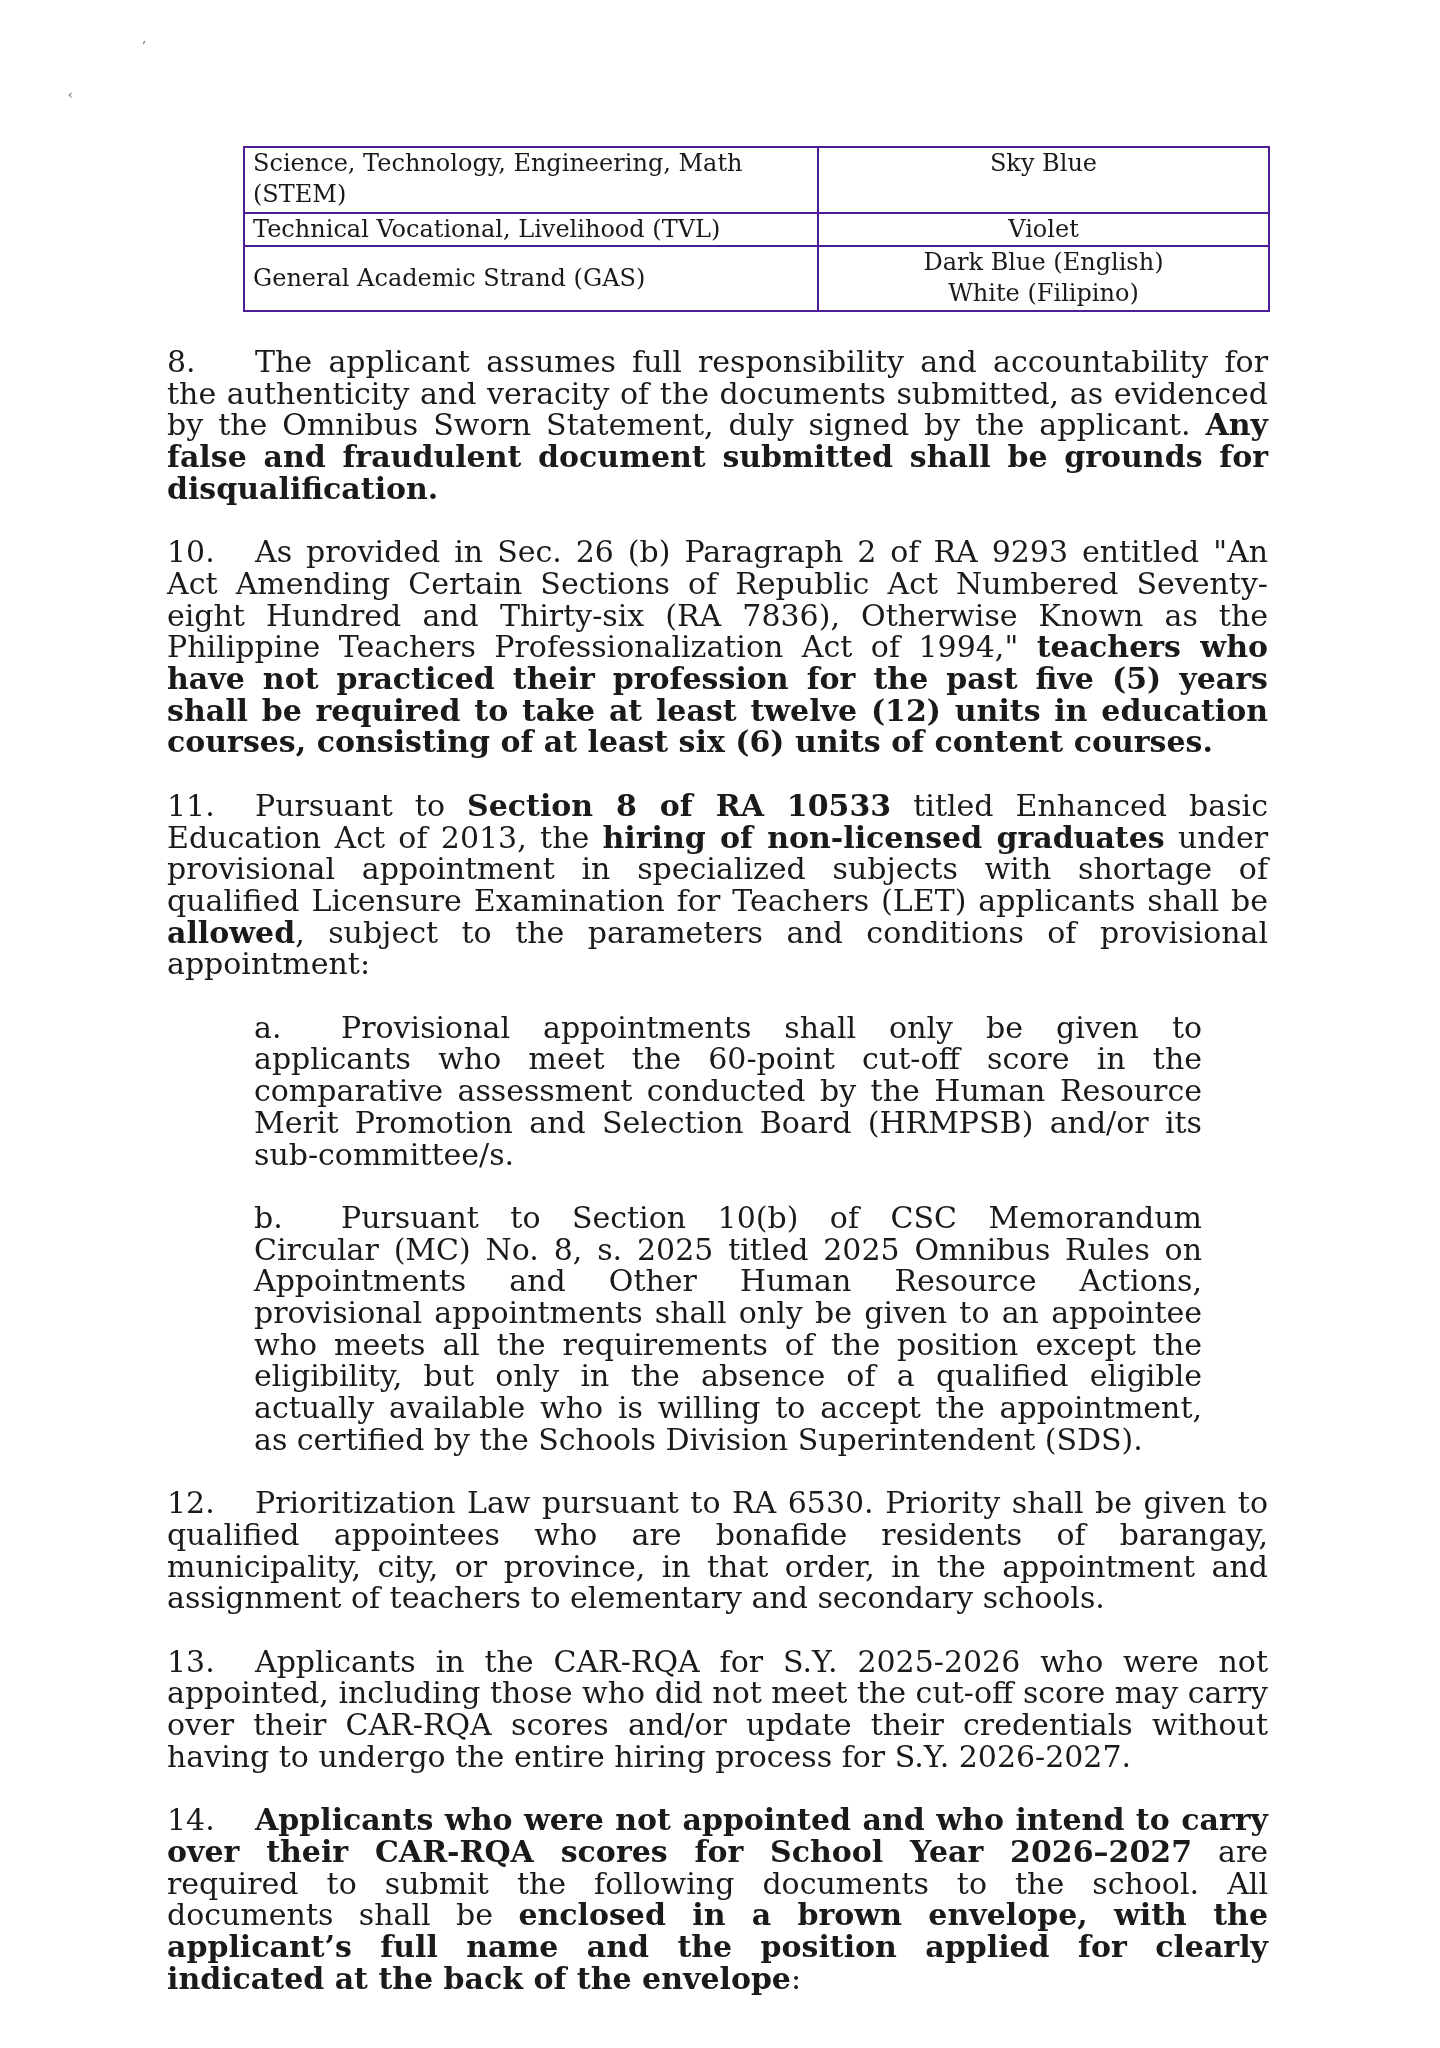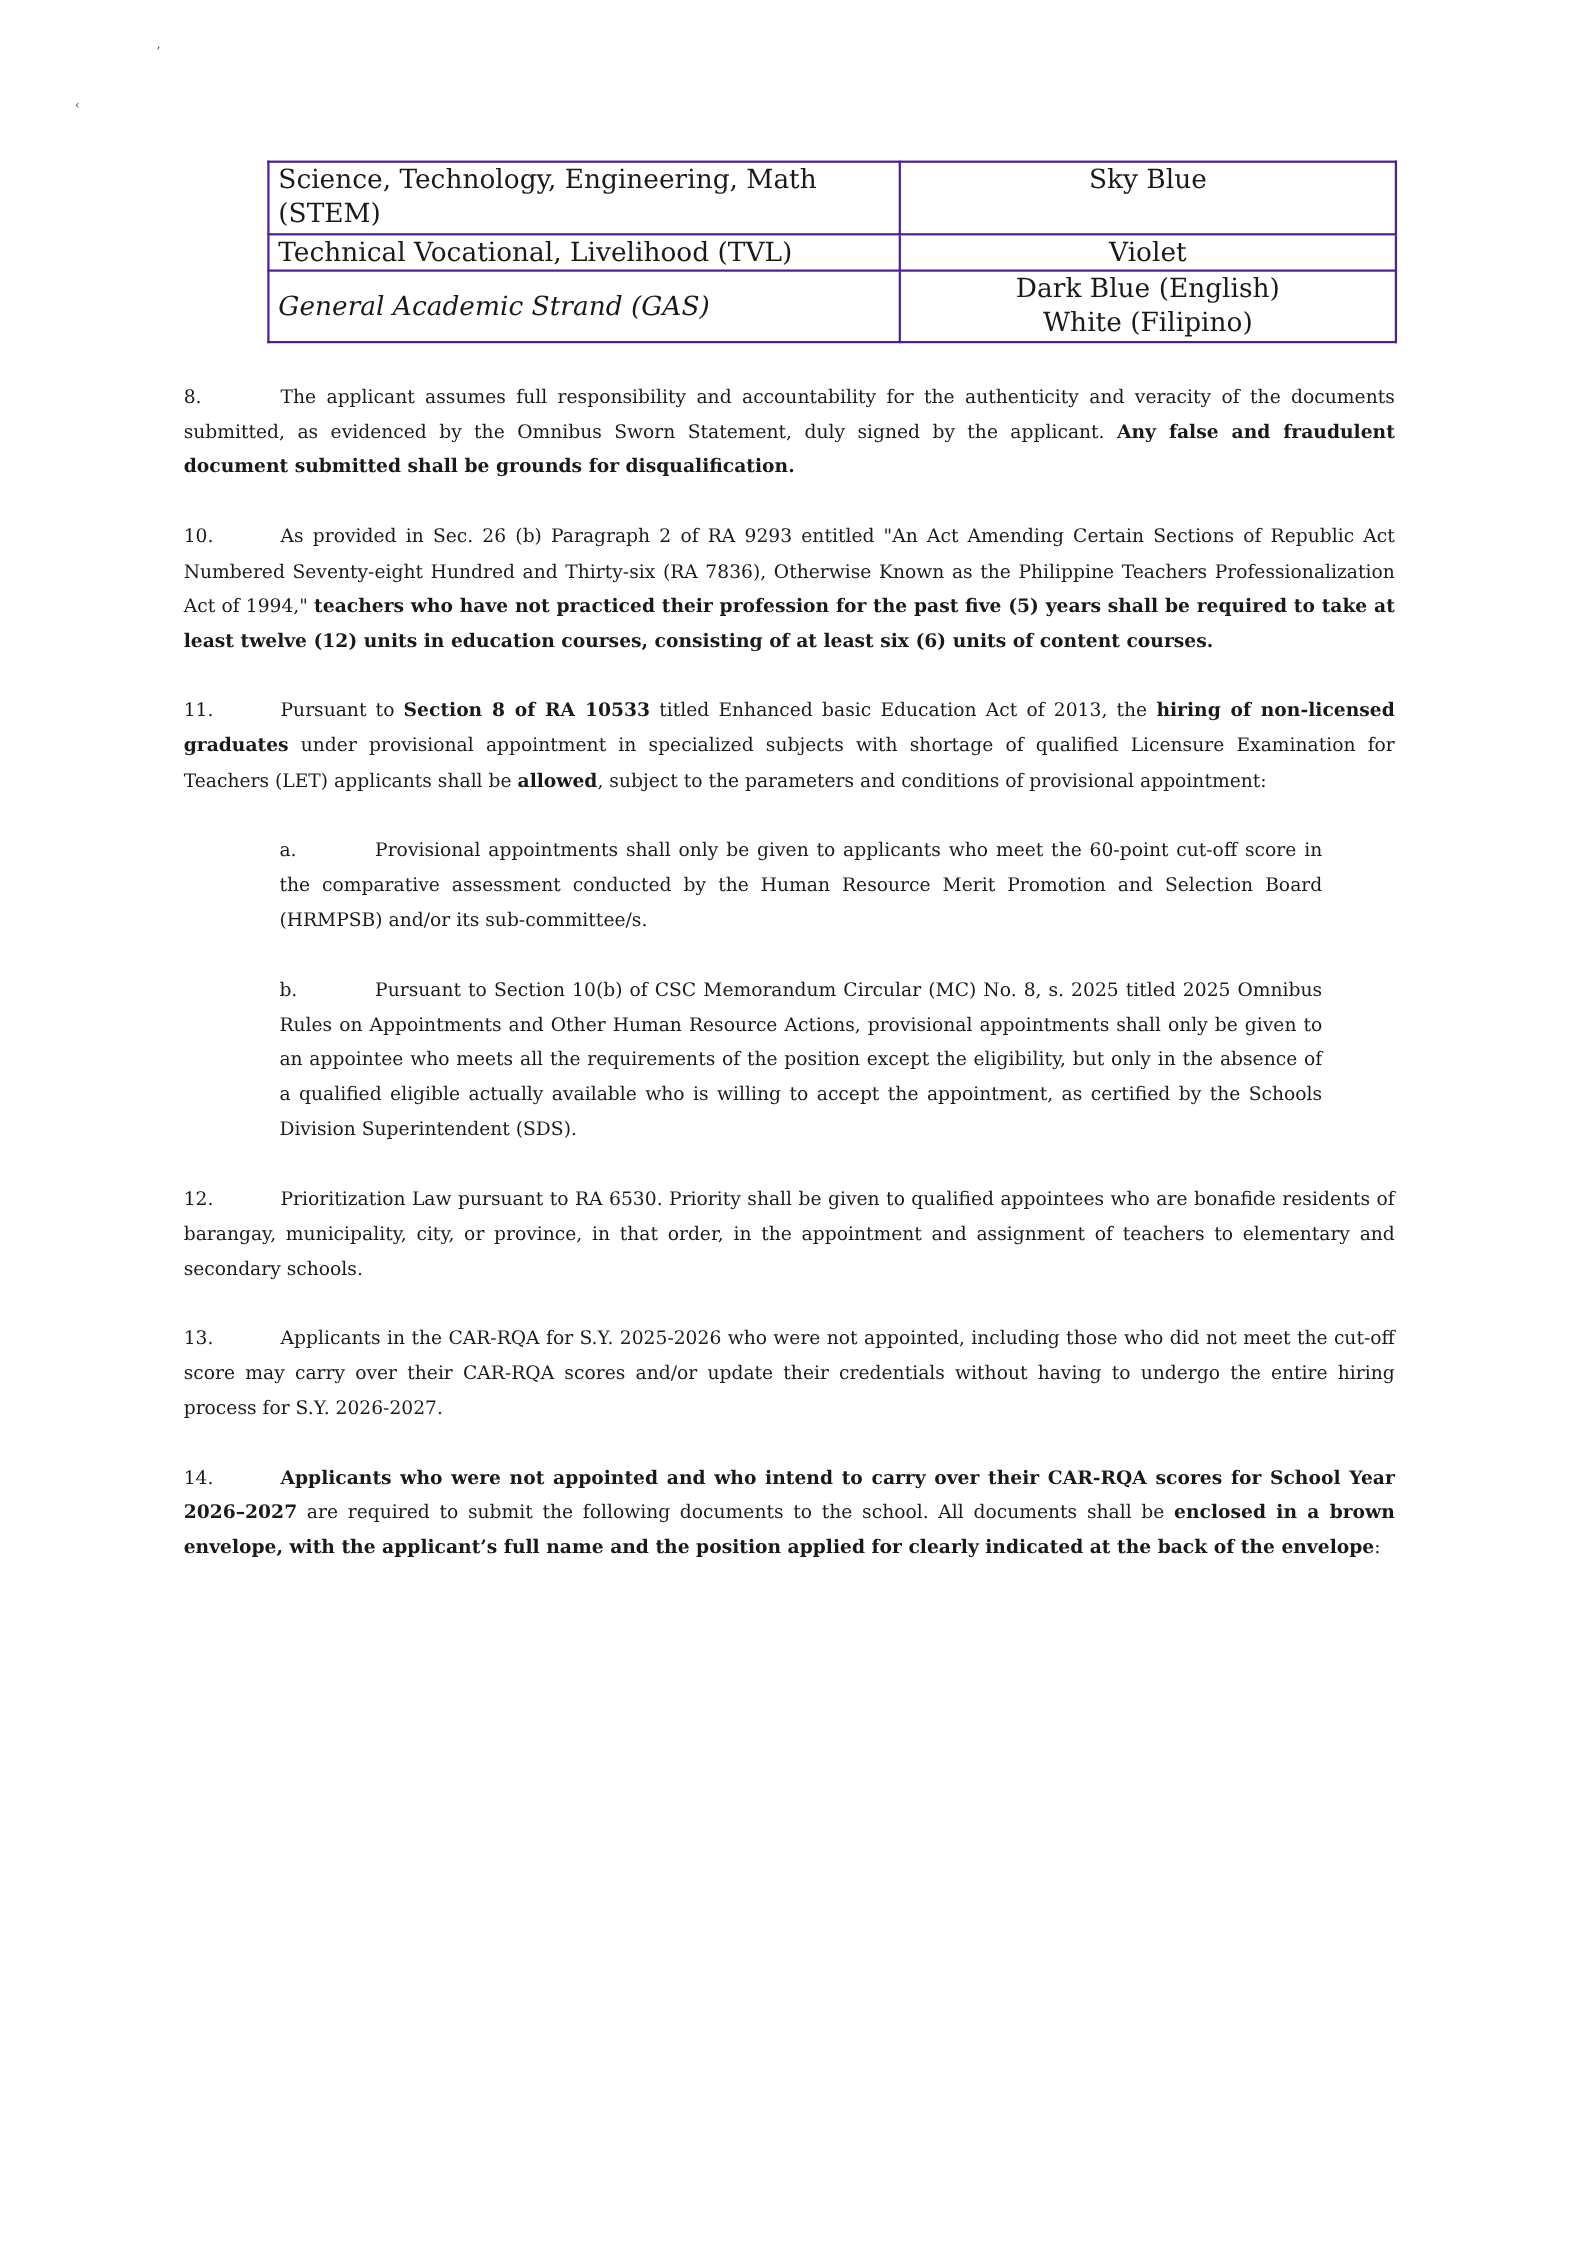--- a/index.html
+++ b/index.html
@@ -17,25 +17,25 @@
     border-collapse: collapse; font-size: 24px; line-height: 31px;
   }
   table.strand-table td {
     border: 2px solid #4c1d95; padding: 0 8px; vertical-align: top;
   }
   table.strand-table td.strand { width: 556px; text-align: left; }
   table.strand-table td.color { text-align: center; }
   table.strand-table tr.r1 td { height: 64px; }
   table.strand-table tr.r2 td { height: 31px; }
   table.strand-table tr.r3 td { height: 63px; }
-  table.strand-table tr.r3 td.strand { vertical-align: middle; font-style: italic; }
+  table.strand-table tr.r3 td.strand { vertical-align: middle; }
 
   .body-text {
     position: absolute; left: 167px; top: 346px; width: 1101px;
-    font-size: 17px; line-height: 31.7px; text-align: justify;
+    font-size: 30px; line-height: 31.7px; text-align: justify;
   }
   .para { margin: 0 0 31.7px 0; }
   .num { display: inline-block; width: 88px; }
   .sub { margin: 0 66px 31.7px 87px; }
   .sub .num { width: 87px; }
   b { font-weight: bold; }
 </style>
 </head>
 <body>
 

